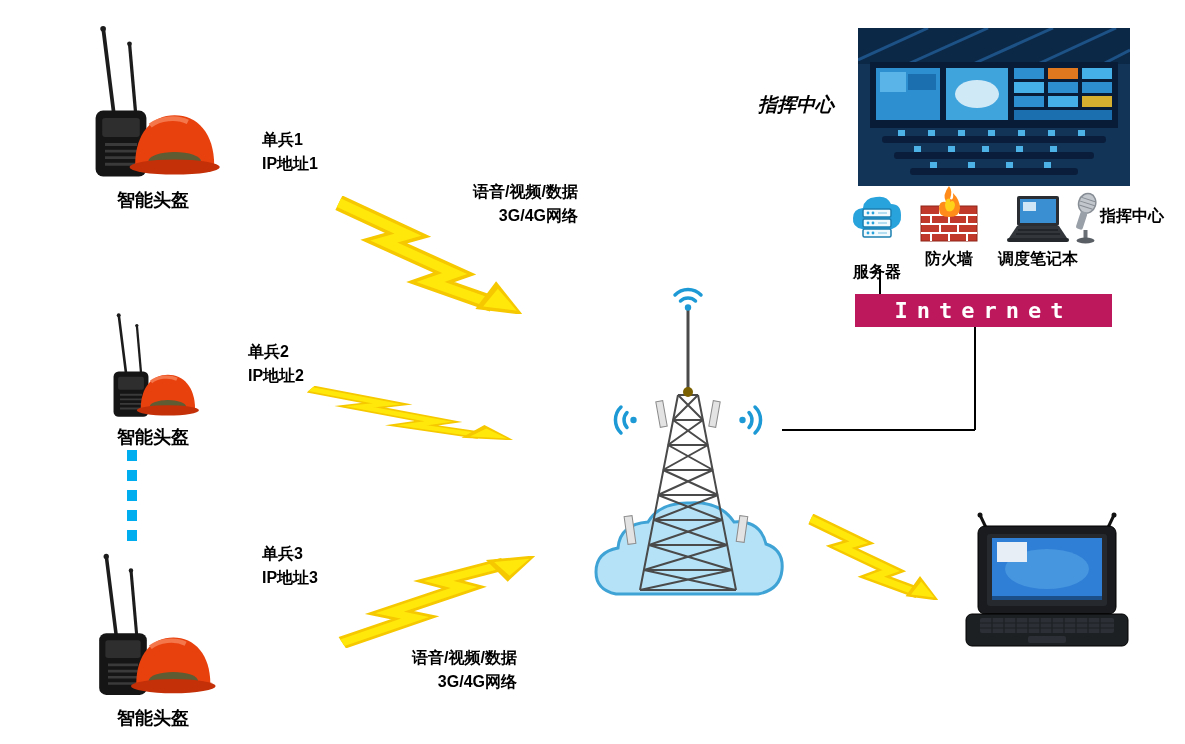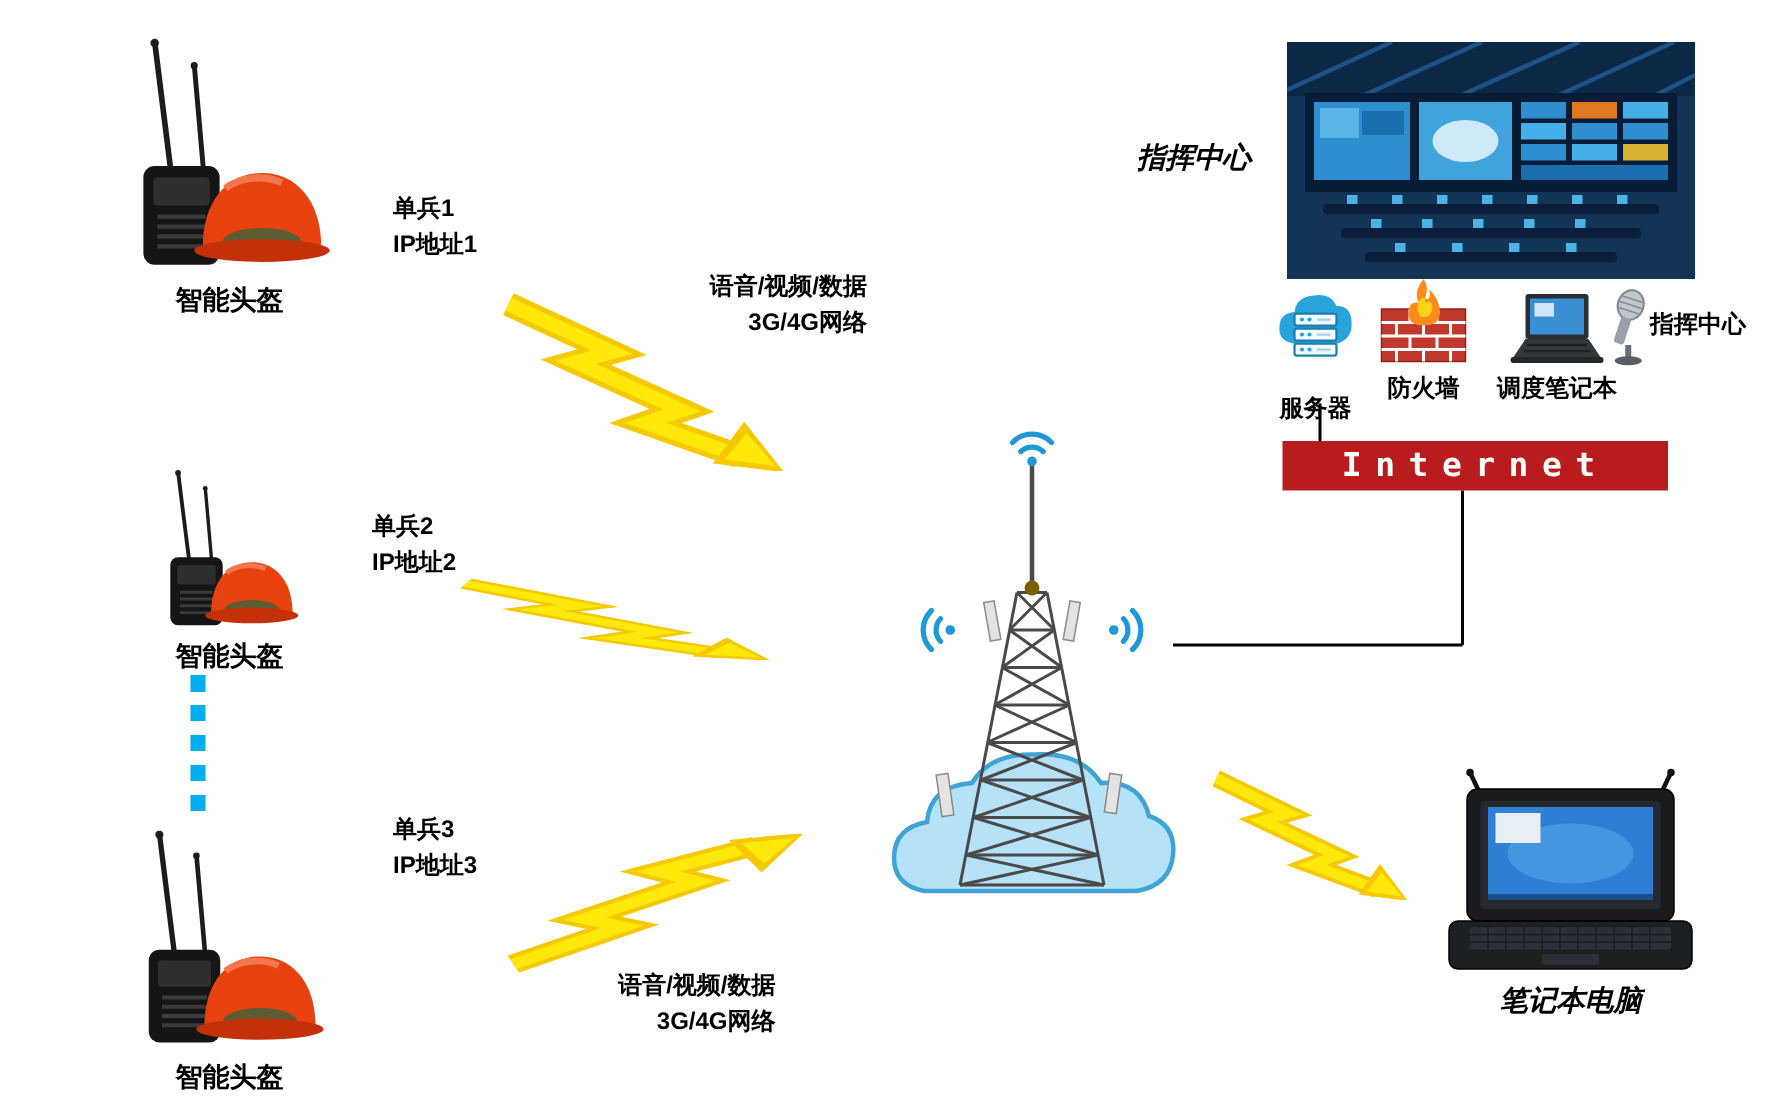--- a/index.html
+++ b/index.html
@@ -226,36 +226,35 @@
     <g transform="rotate(18 15 18)">
       <ellipse cx="15" cy="11" rx="8.5" ry="10" fill="#c2c7cd" stroke="#878d94" stroke-width="1.5"></ellipse>
       <path d="M8,7 H22 M7,11 H23 M8,15 H22" stroke="#878d94" stroke-width="1" fill="none"></path>
       <rect x="11.5" y="20" width="7" height="18" rx="2" fill="#9aa0a8"></rect>
     </g>
     <rect x="13.5" y="38" width="4" height="9" fill="#6a6f76"></rect>
     <ellipse cx="15.5" cy="48.5" rx="9" ry="3" fill="#595e64"></ellipse>
   </svg>
   <div class="lbl small-lbl" style="left:1100px;top:206px">指挥中心</div>
 
-  <div id="internet-bar" style="background:#b91c1c">
+  <div id="internet-bar" style="background:#be185d">
     <span>Internet</span>
   </div>
 
   <svg class="abs" style="left:958px;top:512px;width:178px;height:140px" viewBox="0 0 178 140">
     <path d="M32,24 L22,3" stroke="#111" stroke-width="3"></path>
       <circle cx="22" cy="3" r="2.5" fill="#111"></circle>
     <path d="M146,24 L156,3" stroke="#111" stroke-width="3"></path>
       <circle cx="156" cy="3" r="2.5" fill="#111"></circle>
     <rect x="20" y="14" width="138" height="88" rx="7" fill="#191b1e" stroke="#000"></rect>
     <rect x="29" y="22" width="120" height="72" rx="3" fill="#26292d"></rect>
     <rect x="34" y="26" width="110" height="62" fill="#2f7fd6"></rect>
     <ellipse cx="89" cy="57" rx="42" ry="20" fill="#5aa7e8" opacity="0.55"></ellipse>
     <rect x="39" y="30" width="30" height="20" fill="#e8eef5"></rect>
     <rect x="34" y="84" width="110" height="4" fill="#1b4f8a"></rect>
     <rect x="8" y="102" width="162" height="32" rx="6" fill="#1d2023" stroke="#000"></rect>
     <rect x="22" y="106" width="134" height="15" rx="2" fill="#2c3036"></rect>
     <path d="M22,111 H156 M22,116 H156" stroke="#1d2023" stroke-width="1.2"></path>
     <path d="M34,106 V121 M46,106 V121 M58,106 V121 M70,106 V121 M82,106 V121 M94,106 V121 M106,106 V121 M118,106 V121 M130,106 V121 M142,106 V121" stroke="#1d2023" stroke-width="1.2"></path>
     <rect x="70" y="124" width="38" height="7" rx="2" fill="#2c3036"></rect>
   </svg>
-  <div class="lbl big-lbl" style="left:958px;top:654px;width:178px">笔记本电脑</div>
 
 </div>
 
 </body></html>

